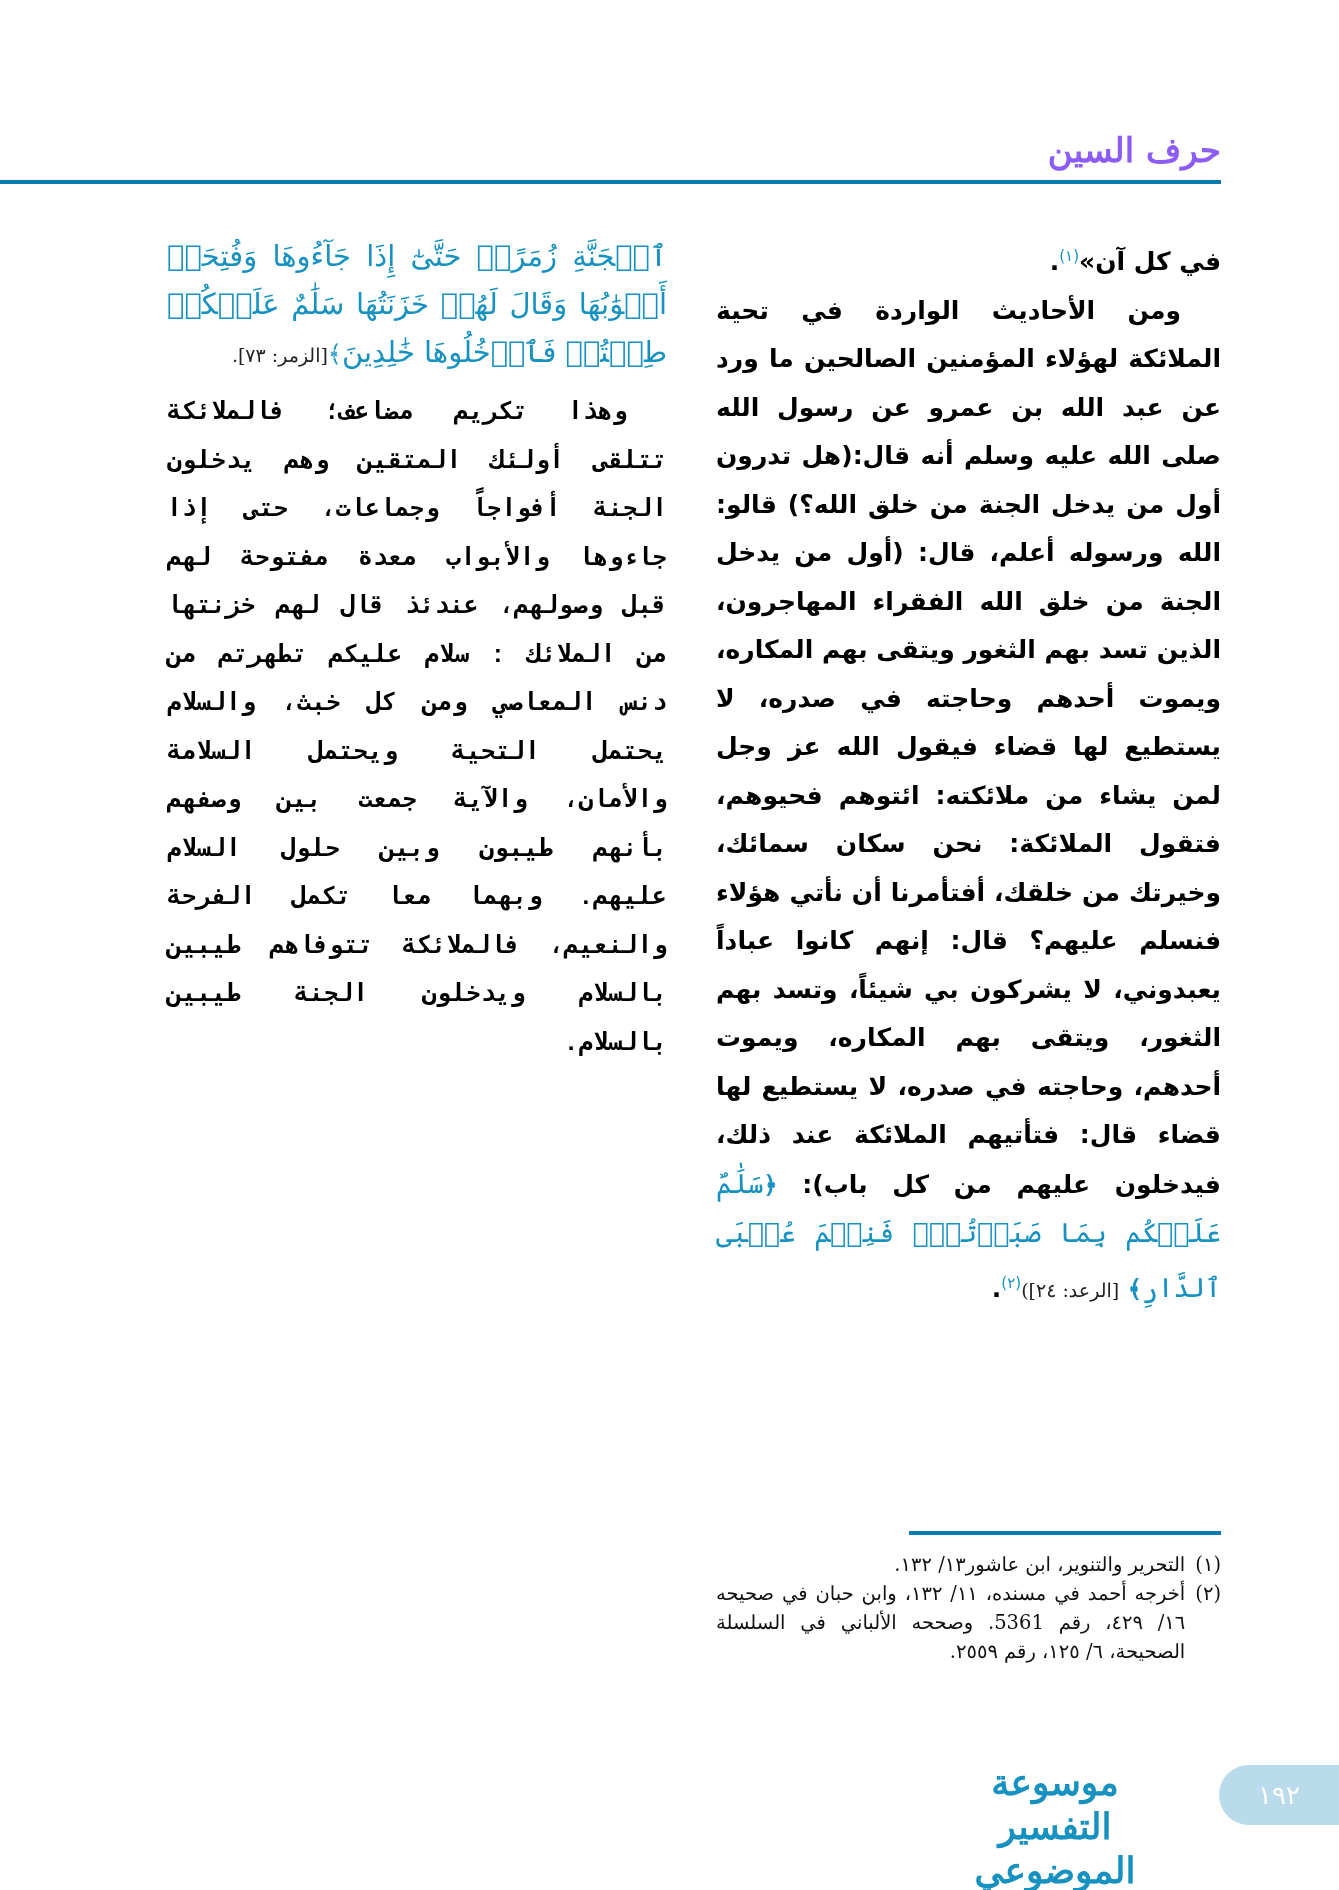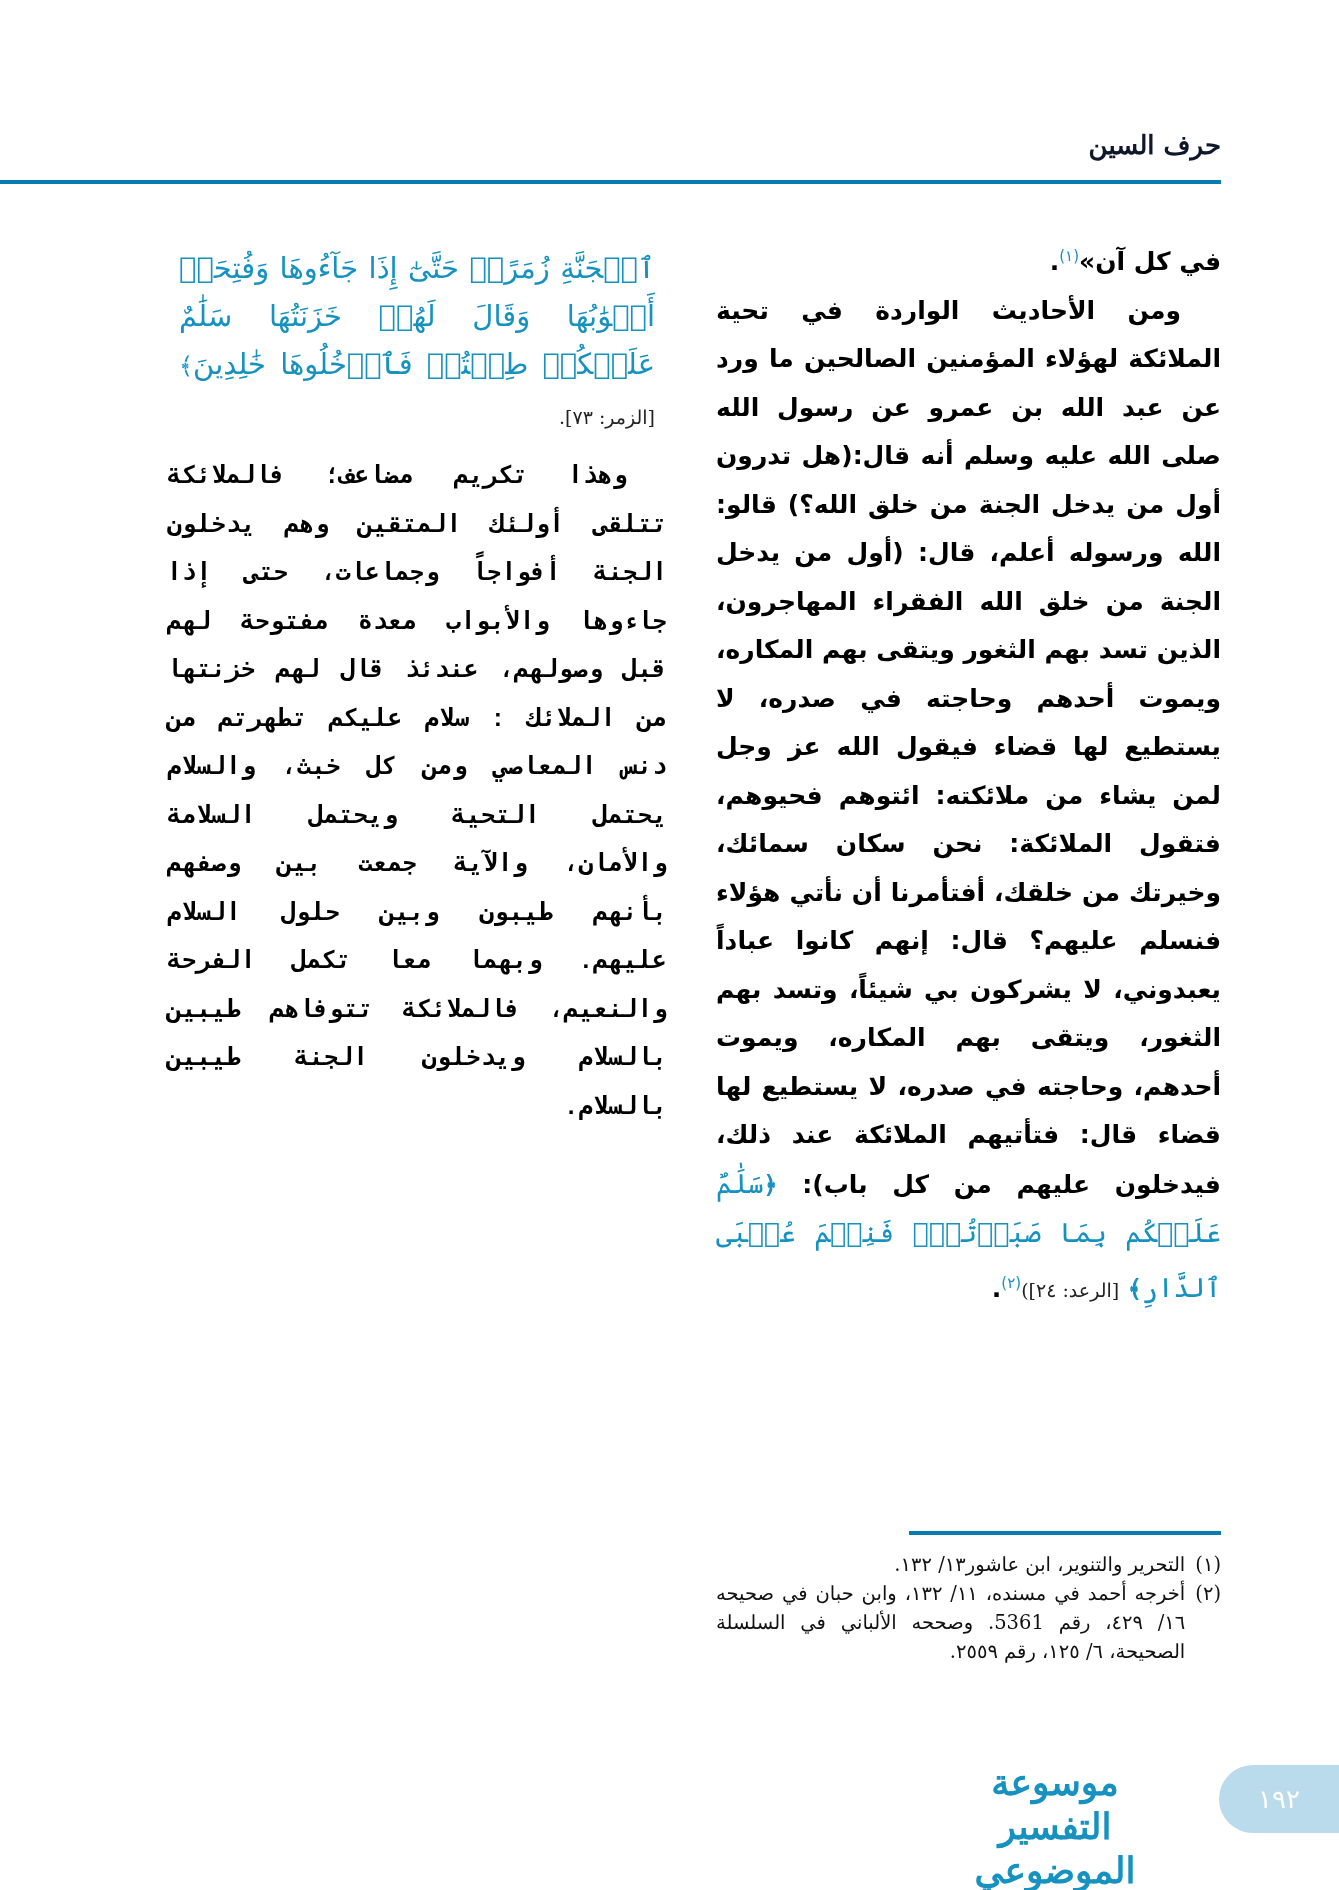--- a/index.html
+++ b/index.html
@@ -2,50 +2,50 @@
 <html><head>
 <meta charset="utf-8">
 <style>
   html, body { margin: 0; padding: 0; background: #ffffff; }
   body { width: 1339px; height: 1890px; position: relative; overflow: hidden;
          font-family: "DejaVu Sans", sans-serif; color: #000; }
   .page { position: absolute; left: 0; top: 0; width: 1339px; height: 1890px; }
 
   
   .running-head { position: absolute; right: 118px; top: 130px; direction: rtl;
-                  font-family: "DejaVu Serif", serif; font-size: 26px; color: #0f172a; font-weight: bold; }
+                  font-family: "DejaVu Serif", serif; font-size: 34px; color: #8b5cf6; font-weight: bold; }
   .head-rule { position: absolute; left: 0; top: 180px; width: 1221px; height: 4px; background: #0a7bb0; }
 
   
   .col { position: absolute; direction: rtl; text-align: justify; text-align-last: right; }
   .col-right { right: 118px; top: 232px; width: 505px; margin-left: 44px; }
   .col-left { right: 672px; top: 232px; width: 500px; }
 
   .p { font-family: "DejaVu Sans", sans-serif; font-size: 25px; line-height: 48.5px; margin: 0; }
   .p.bold { font-weight: bold; }
   .indent { text-indent: 40px; }
 
   .quran { color: #1792c0; font-family: "DejaVu Serif", serif; font-weight: normal; font-size: 27px; }
   .ornament { color: #1792c0; font-size: 24px; }
   .cite { font-family: "DejaVu Serif", serif; font-weight: normal; font-size: 19px; color: #222; }
   .fnref { color: #1792c0; font-size: 15px; vertical-align: super; font-weight: normal; }
 
-  .verse-block { font-family: "DejaVu Serif", serif; font-size: 29px; line-height: 48px; color: #1792c0; margin: 12px; }
+  .verse-block { font-family: "DejaVu Serif", serif; font-size: 29px; line-height: 48px; color: #1792c0; margin: 0; }
   .left-body { font-size: 24.5px; line-height: 48.5px; font-weight: bold; margin: 10px 0 0 0; font-family: Liberation Mono, monospace; }
 
   
   .fn-rule { position: absolute; right: 118px; top: 1531px; width: 312px; height: 4px; background: #0a7bb0; }
   .footnotes { position: absolute; right: 118px; top: 1550px; width: 505px; direction: rtl;
                font-family: "DejaVu Serif", serif; font-size: 19.5px; line-height: 29px; color: #111; }
   .fn { display: flex; gap: 10px; text-align: justify; }
   .fn .num { flex: 0 0 auto; }
   .fn .txt { flex: 1 1 auto; }
 
   
-  .page-tab { position: absolute; right: 0; top: 1765px; width: 120px; height: 68px;
+  .page-tab { position: absolute; right: 0; top: 1765px; width: 120px; height: 60px;
               background: #b9dbec; border-radius: 34px 0 0 34px; display: flex; align-items: center;
               justify-content: center; direction: rtl; font-family: "DejaVu Sans", sans-serif;
               color: #ffffff; font-size: 26px; letter-spacing: 6px; }
   .logo { position: absolute; left: 930px; top: 1760px; width: 250px; height: 90px; direction: rtl;
           text-align: center; color: #1792c0; font-family: "DejaVu Serif", serif; }
   .logo .main { font-size: 36px; font-weight: bold; line-height: 44px; display: block; }
   .logo .sub { font-size: 15px; line-height: 22px; display: block; }
 </style>
 </head>
 <body>

